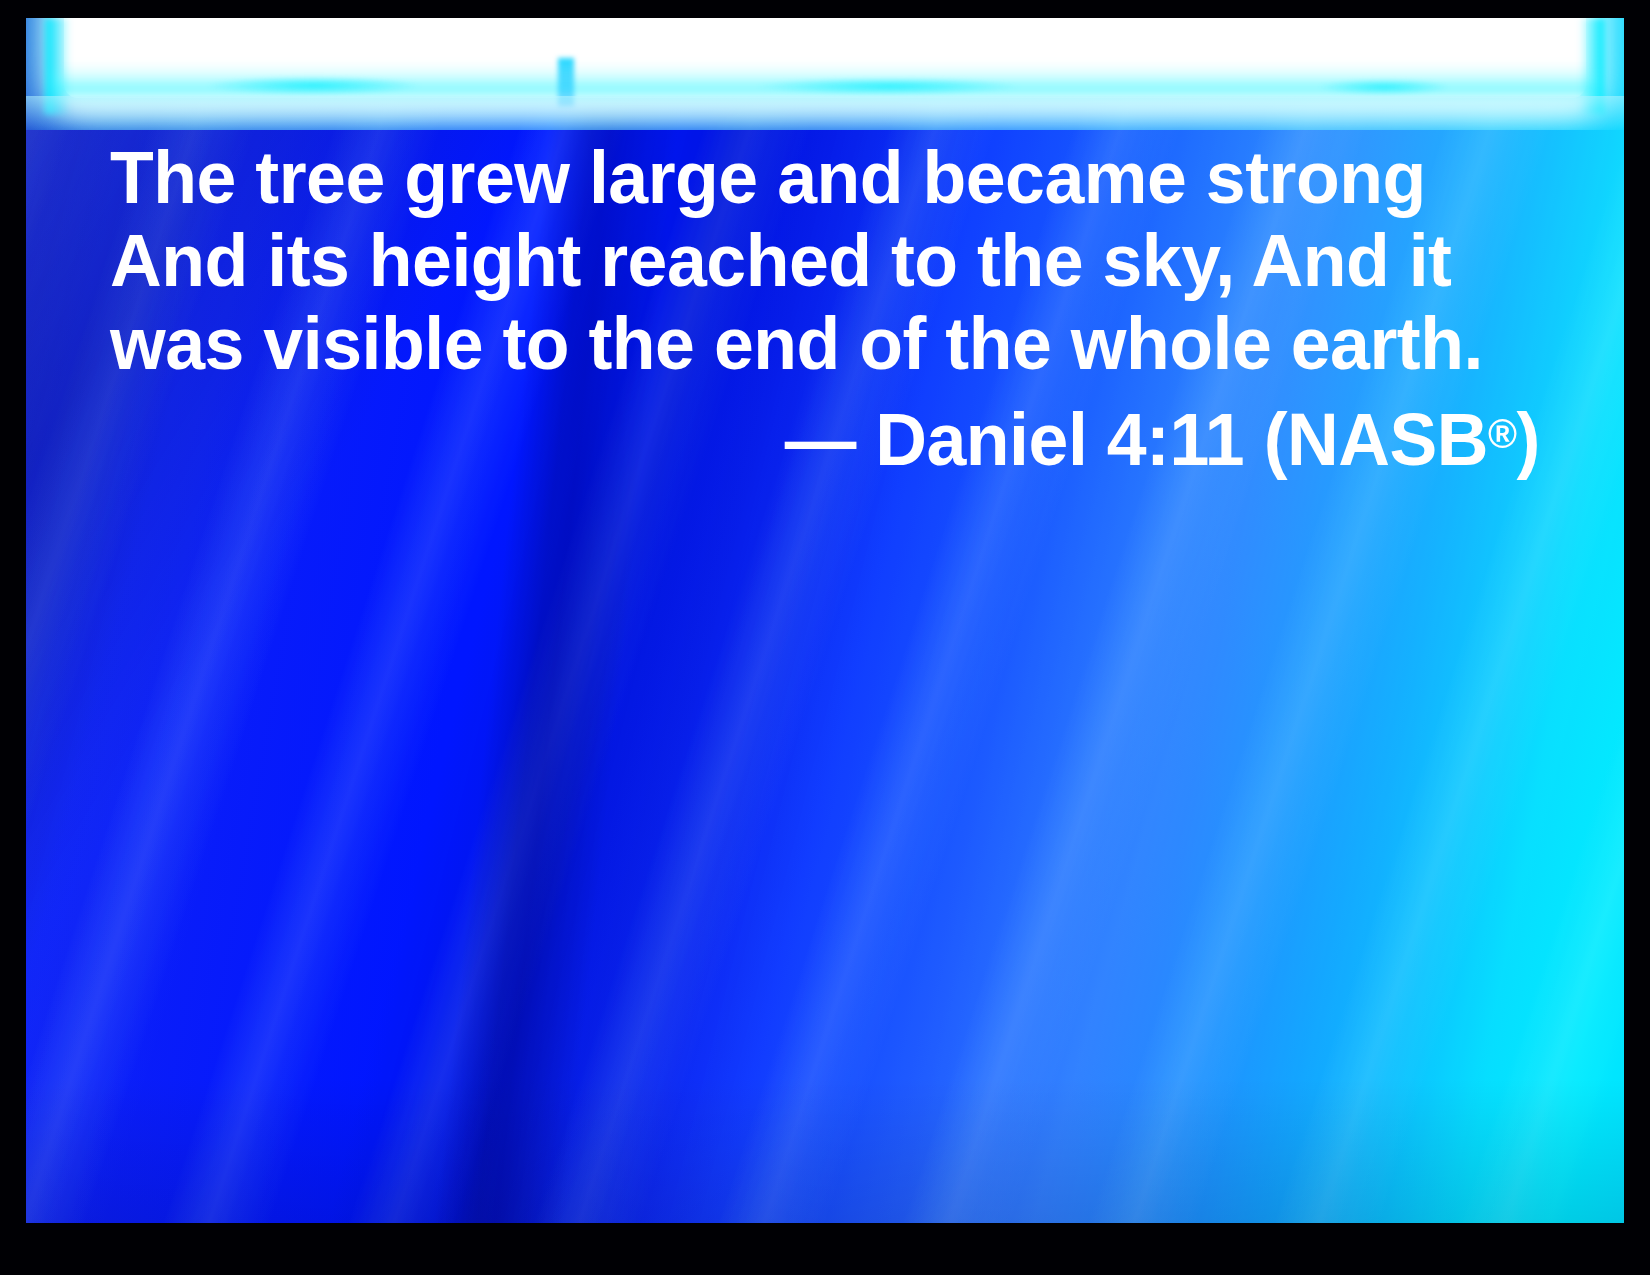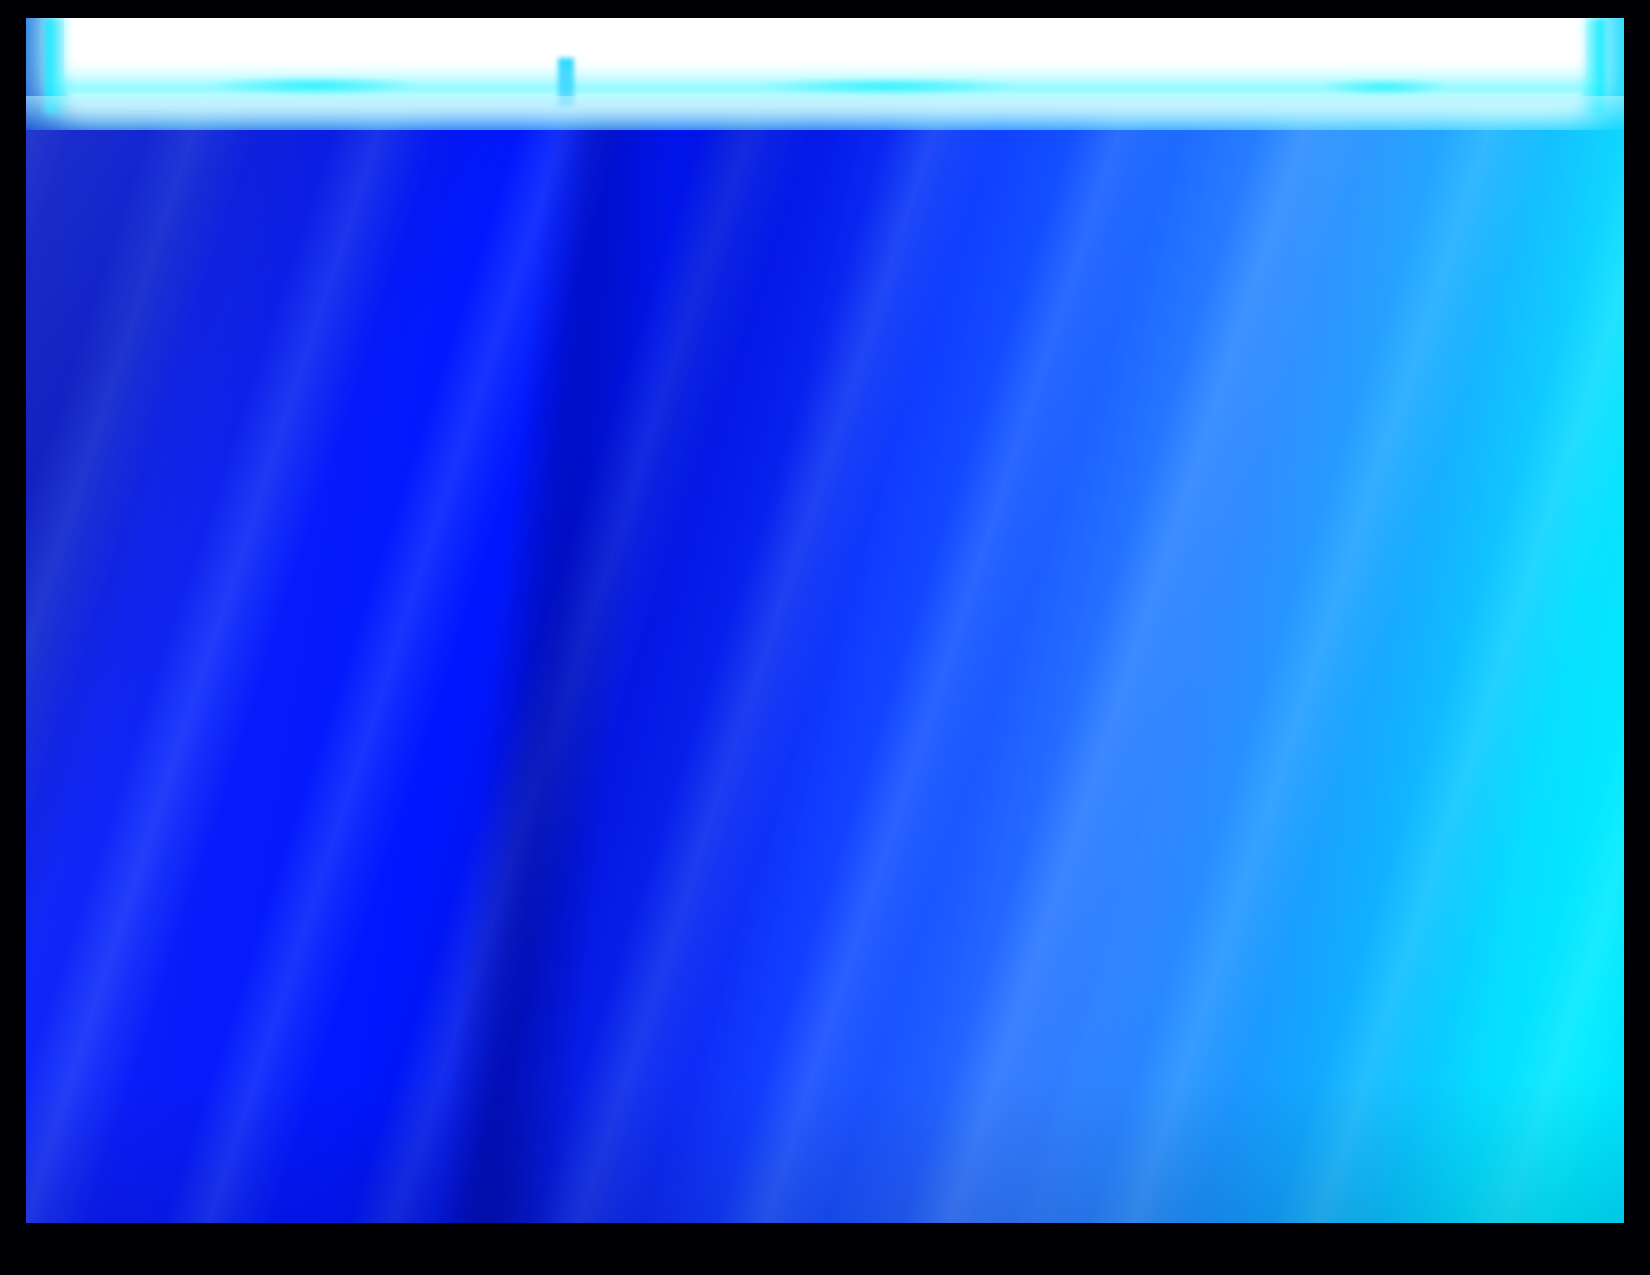--- a/index.html
+++ b/index.html
@@ -303,16 +303,25 @@
       <div id="glow-band">
         <div class="glow-core"></div>
         <div class="glow-cyanlip"></div>
         <div class="glow-blobs"></div>
         <div class="glow-notch"></div>
         <div class="glow-edge-l"></div>
         <div class="glow-edge-r"></div>
         <div class="glow-underfade"></div>
       </div>
 
+      <div id="verse-block">
+        <div class="verse-line">The tree grew large and became strong</div>
+        <div class="verse-line">And its height reached to the sky, And it</div>
+        <div class="verse-line">was visible to the end of the whole earth.</div>
+
+        <div class="verse-attrib">
+          <span>— Daniel 4:11 (NASB</span><span class="reg-mark">®</span><span>)</span>
+        </div>
+      </div>
 
     </div>
   </div>
 </div>
 
 </body></html>

